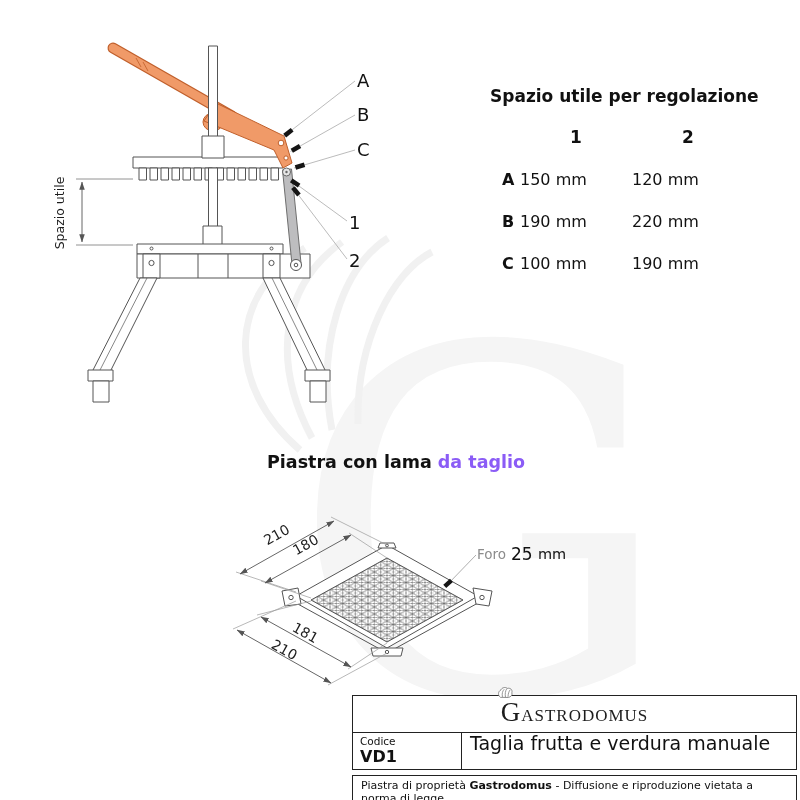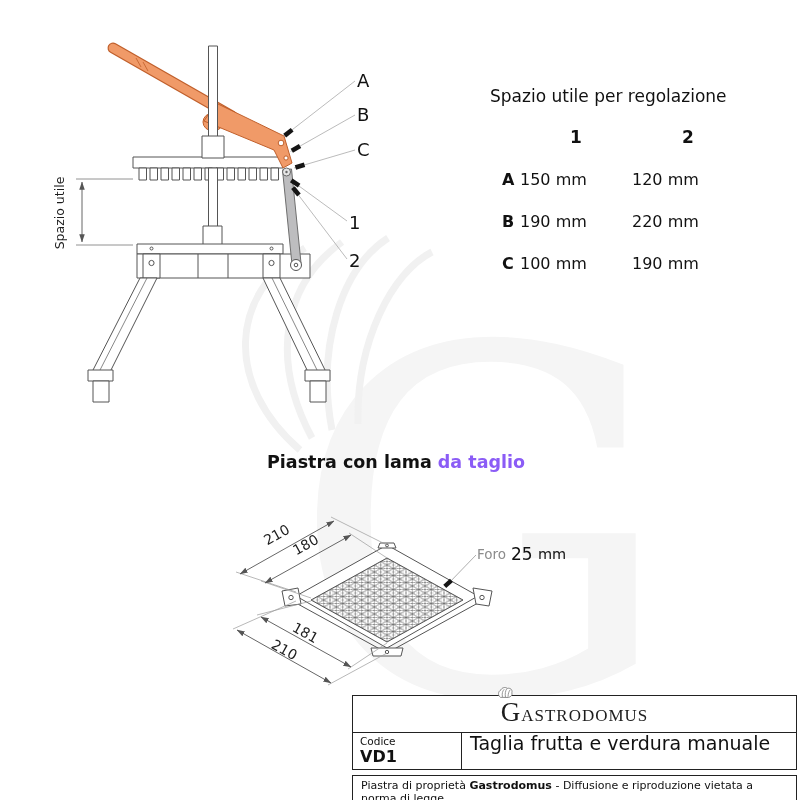--- a/index.html
+++ b/index.html
@@ -3,21 +3,21 @@
 <meta charset="utf-8">
 <style>
   html,body{margin:0;padding:0;background:#ffffff;}
   body{width:800px;height:800px;position:relative;overflow:hidden;
        font-family:"DejaVu Sans","Liberation Sans",sans-serif;color:#111;}
   #drawing{position:absolute;left:0;top:0;z-index:1;}
   .overlay{position:absolute;z-index:2;background:transparent;}
 
   
   .adj-table{left:490px;top:86px;width:258px;}
-  .adj-title{font-size:17px;font-weight:normal;text-align:left;white-space:nowrap;}
+  .adj-title{font-size:17px;font-weight:bold;text-align:left;white-space:nowrap;}
   .adj-grid{display:grid;grid-template-columns:30px 112px 112px;margin-top:21px;row-gap:23px;
             font-size:16px;}
   .adj-grid .hdr{font-weight:bold;font-size:17px;text-align:center;}
   .adj-grid .rowlab{font-weight:bold;text-align:left;padding-left:12px;}
   .adj-grid .val{text-align:left;white-space:nowrap;}
 
   
   .plate-title{left:246px;top:452px;width:300px;text-align:center;font-size:17.5px;
                font-weight:bold;white-space:nowrap;}
   .plate-title .accent{color:#8b5cf6;}

